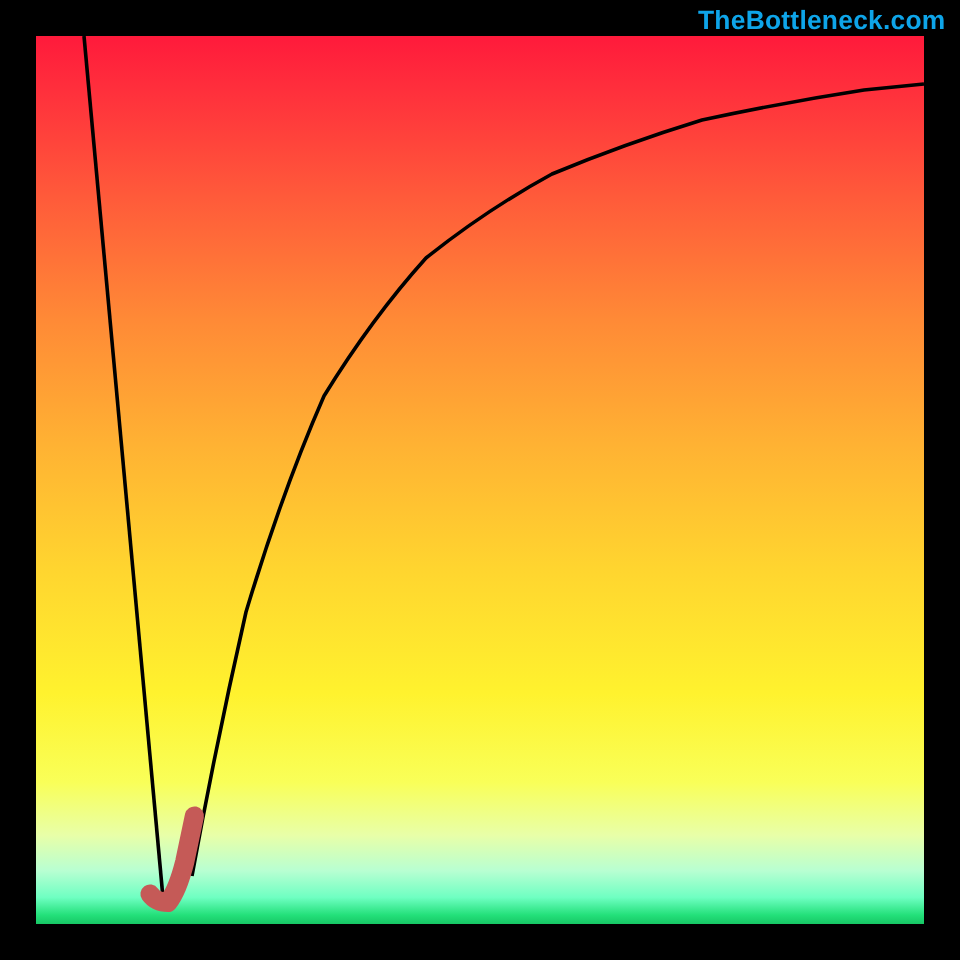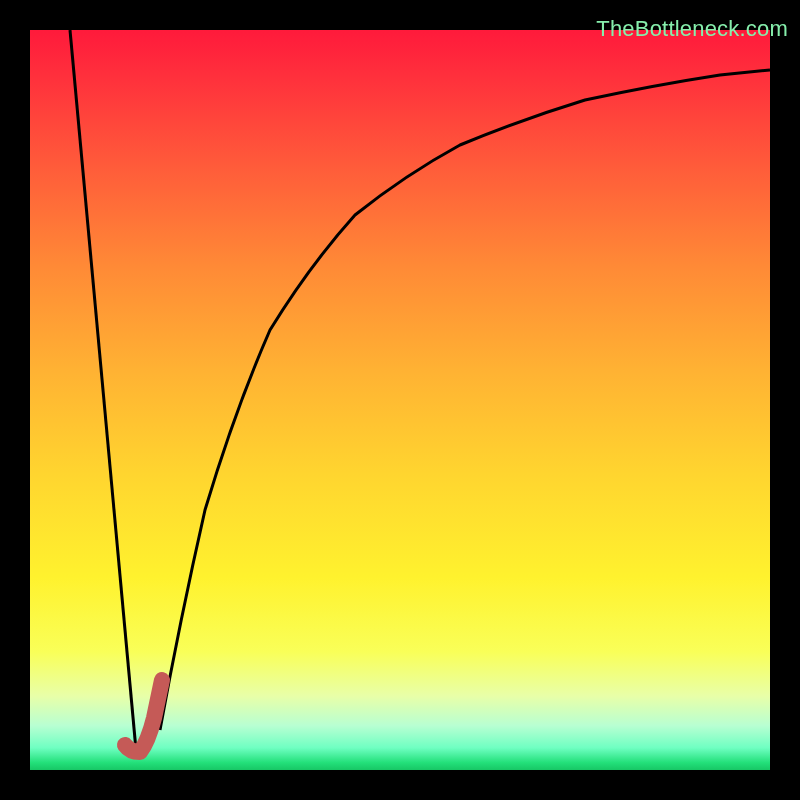--- a/index.html
+++ b/index.html
@@ -42,25 +42,25 @@
       #f9ff58 84%,
       #e8ffa8 90%,
       #b8ffd2 94%,
       #6fffc2 97%,
       #23e07a 99%,
       #17c765 100%
     );
   }
   .watermark {
     position: absolute;
-    top: 16px;
+    top: 4px;
     right: 12px;
-    color: #86efac;
+    color: #0ea5e9;
     font-size: 22px;
-    font-weight: 400;
+    font-weight: 700;
     letter-spacing: 0.2px;
     user-select: none;
   }
   svg {
     position: absolute;
     inset: 0;
   }
 </style>
 </head>
 <body>

